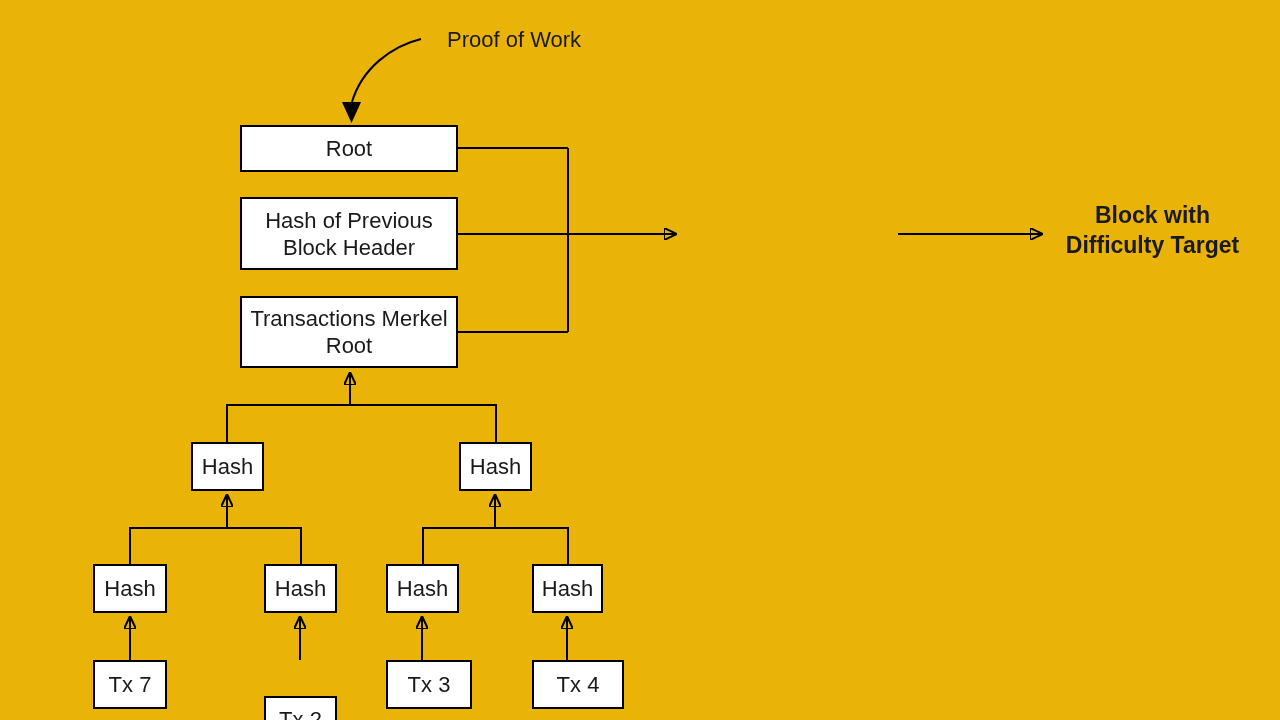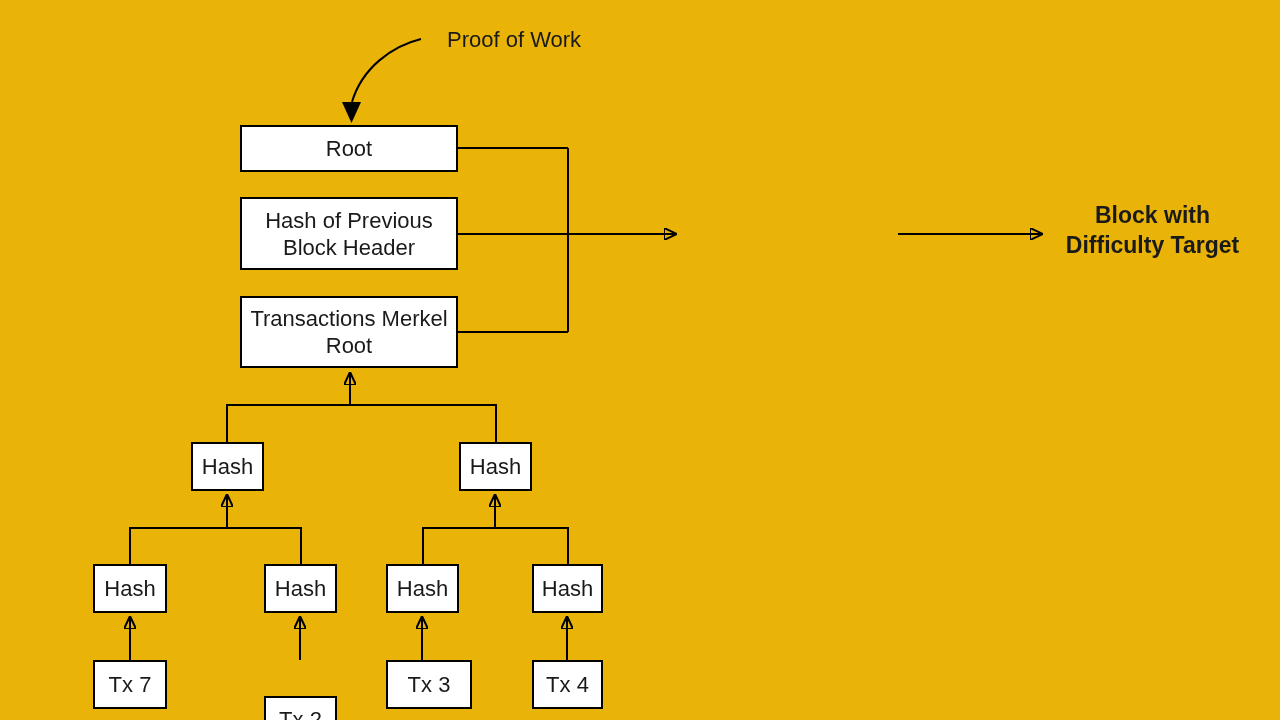--- a/index.html
+++ b/index.html
@@ -109,15 +109,15 @@
   <div class="node" style="left:459px; top:442px; width:73px; height:49px;">Hash</div>
 
   <div class="node" style="left:93px; top:564px; width:74px; height:49px;">Hash</div>
   <div class="node" style="left:264px; top:564px; width:73px; height:49px;">Hash</div>
   <div class="node" style="left:386px; top:564px; width:73px; height:49px;">Hash</div>
   <div class="node" style="left:532px; top:564px; width:71px; height:49px;">Hash</div>
 
   <div class="node" style="left:93px; top:660px; width:74px; height:49px;">Tx 7</div>
   <div class="node" style="left:264px; top:696px; width:73px; height:47px;text-decoration:underline;">Tx 2</div>
   <div class="node" style="left:386px; top:660px; width:86px; height:49px;">Tx 3</div>
-  <div class="node" style="left:532px; top:660px; width:71px; height:49px;">Tx 4</div>
+  <div class="node" style="left:532px; top:660px; width:92px; height:49px;">Tx 4</div>
 
 </div>
 
 </body></html>

